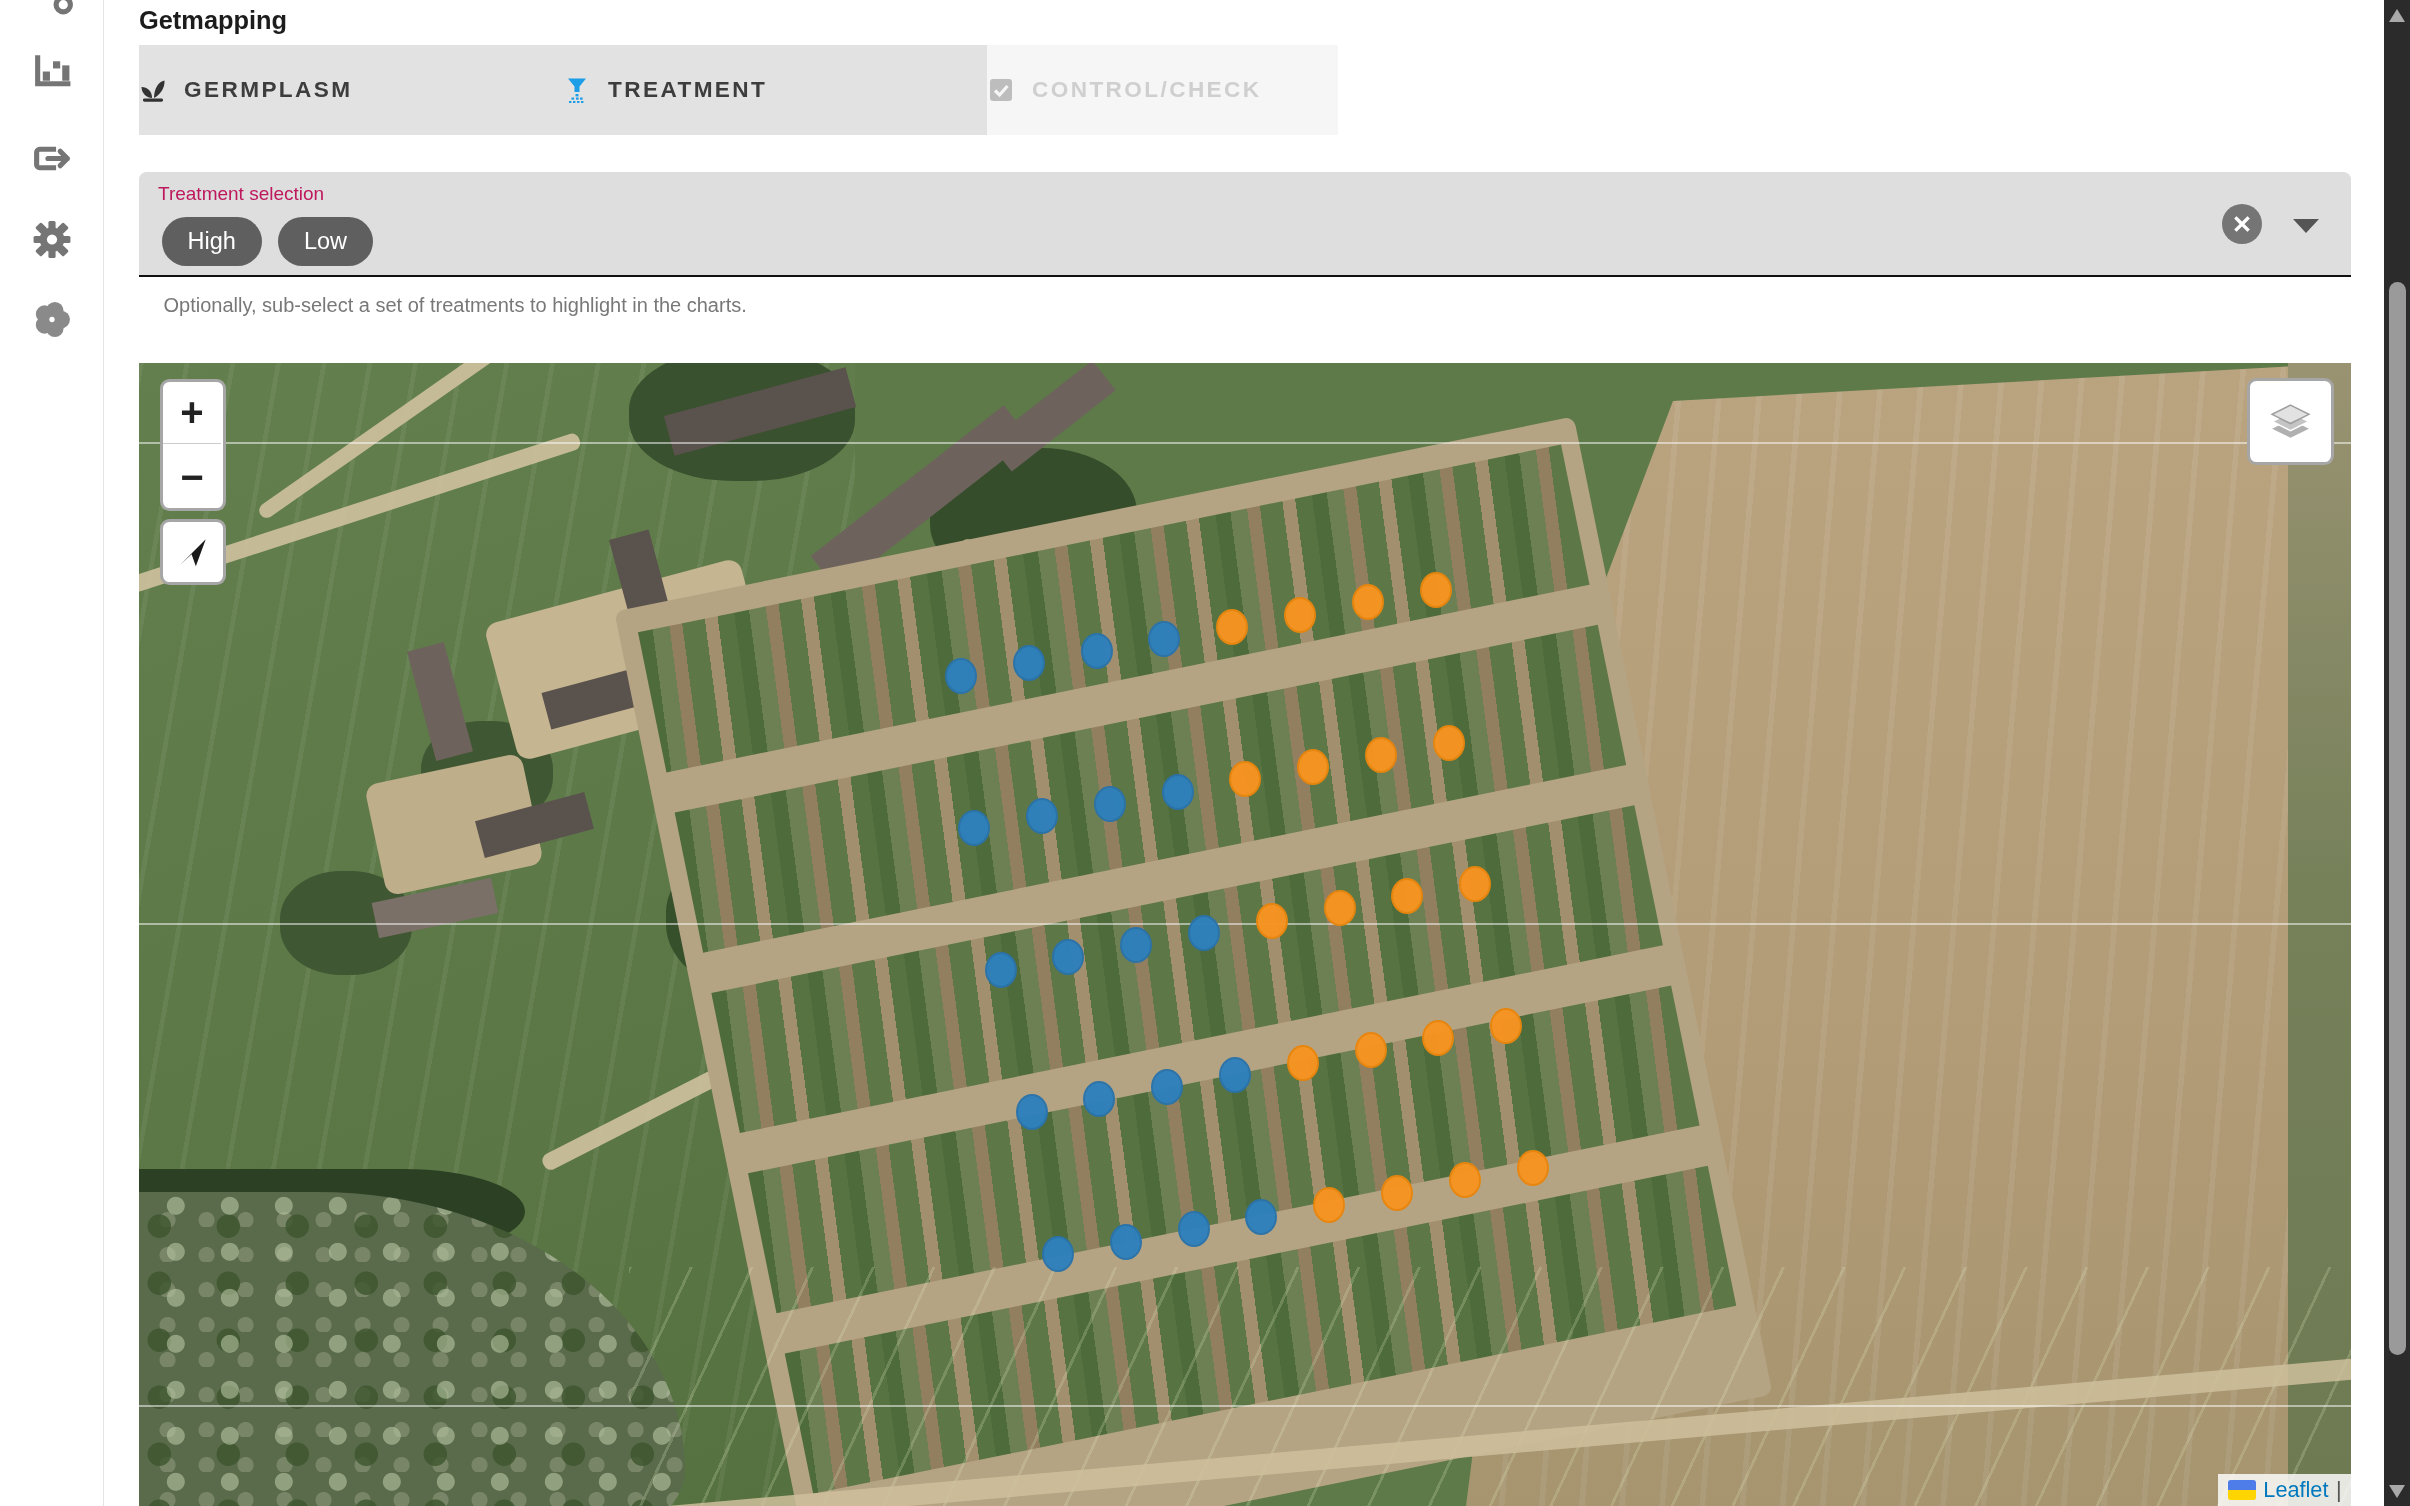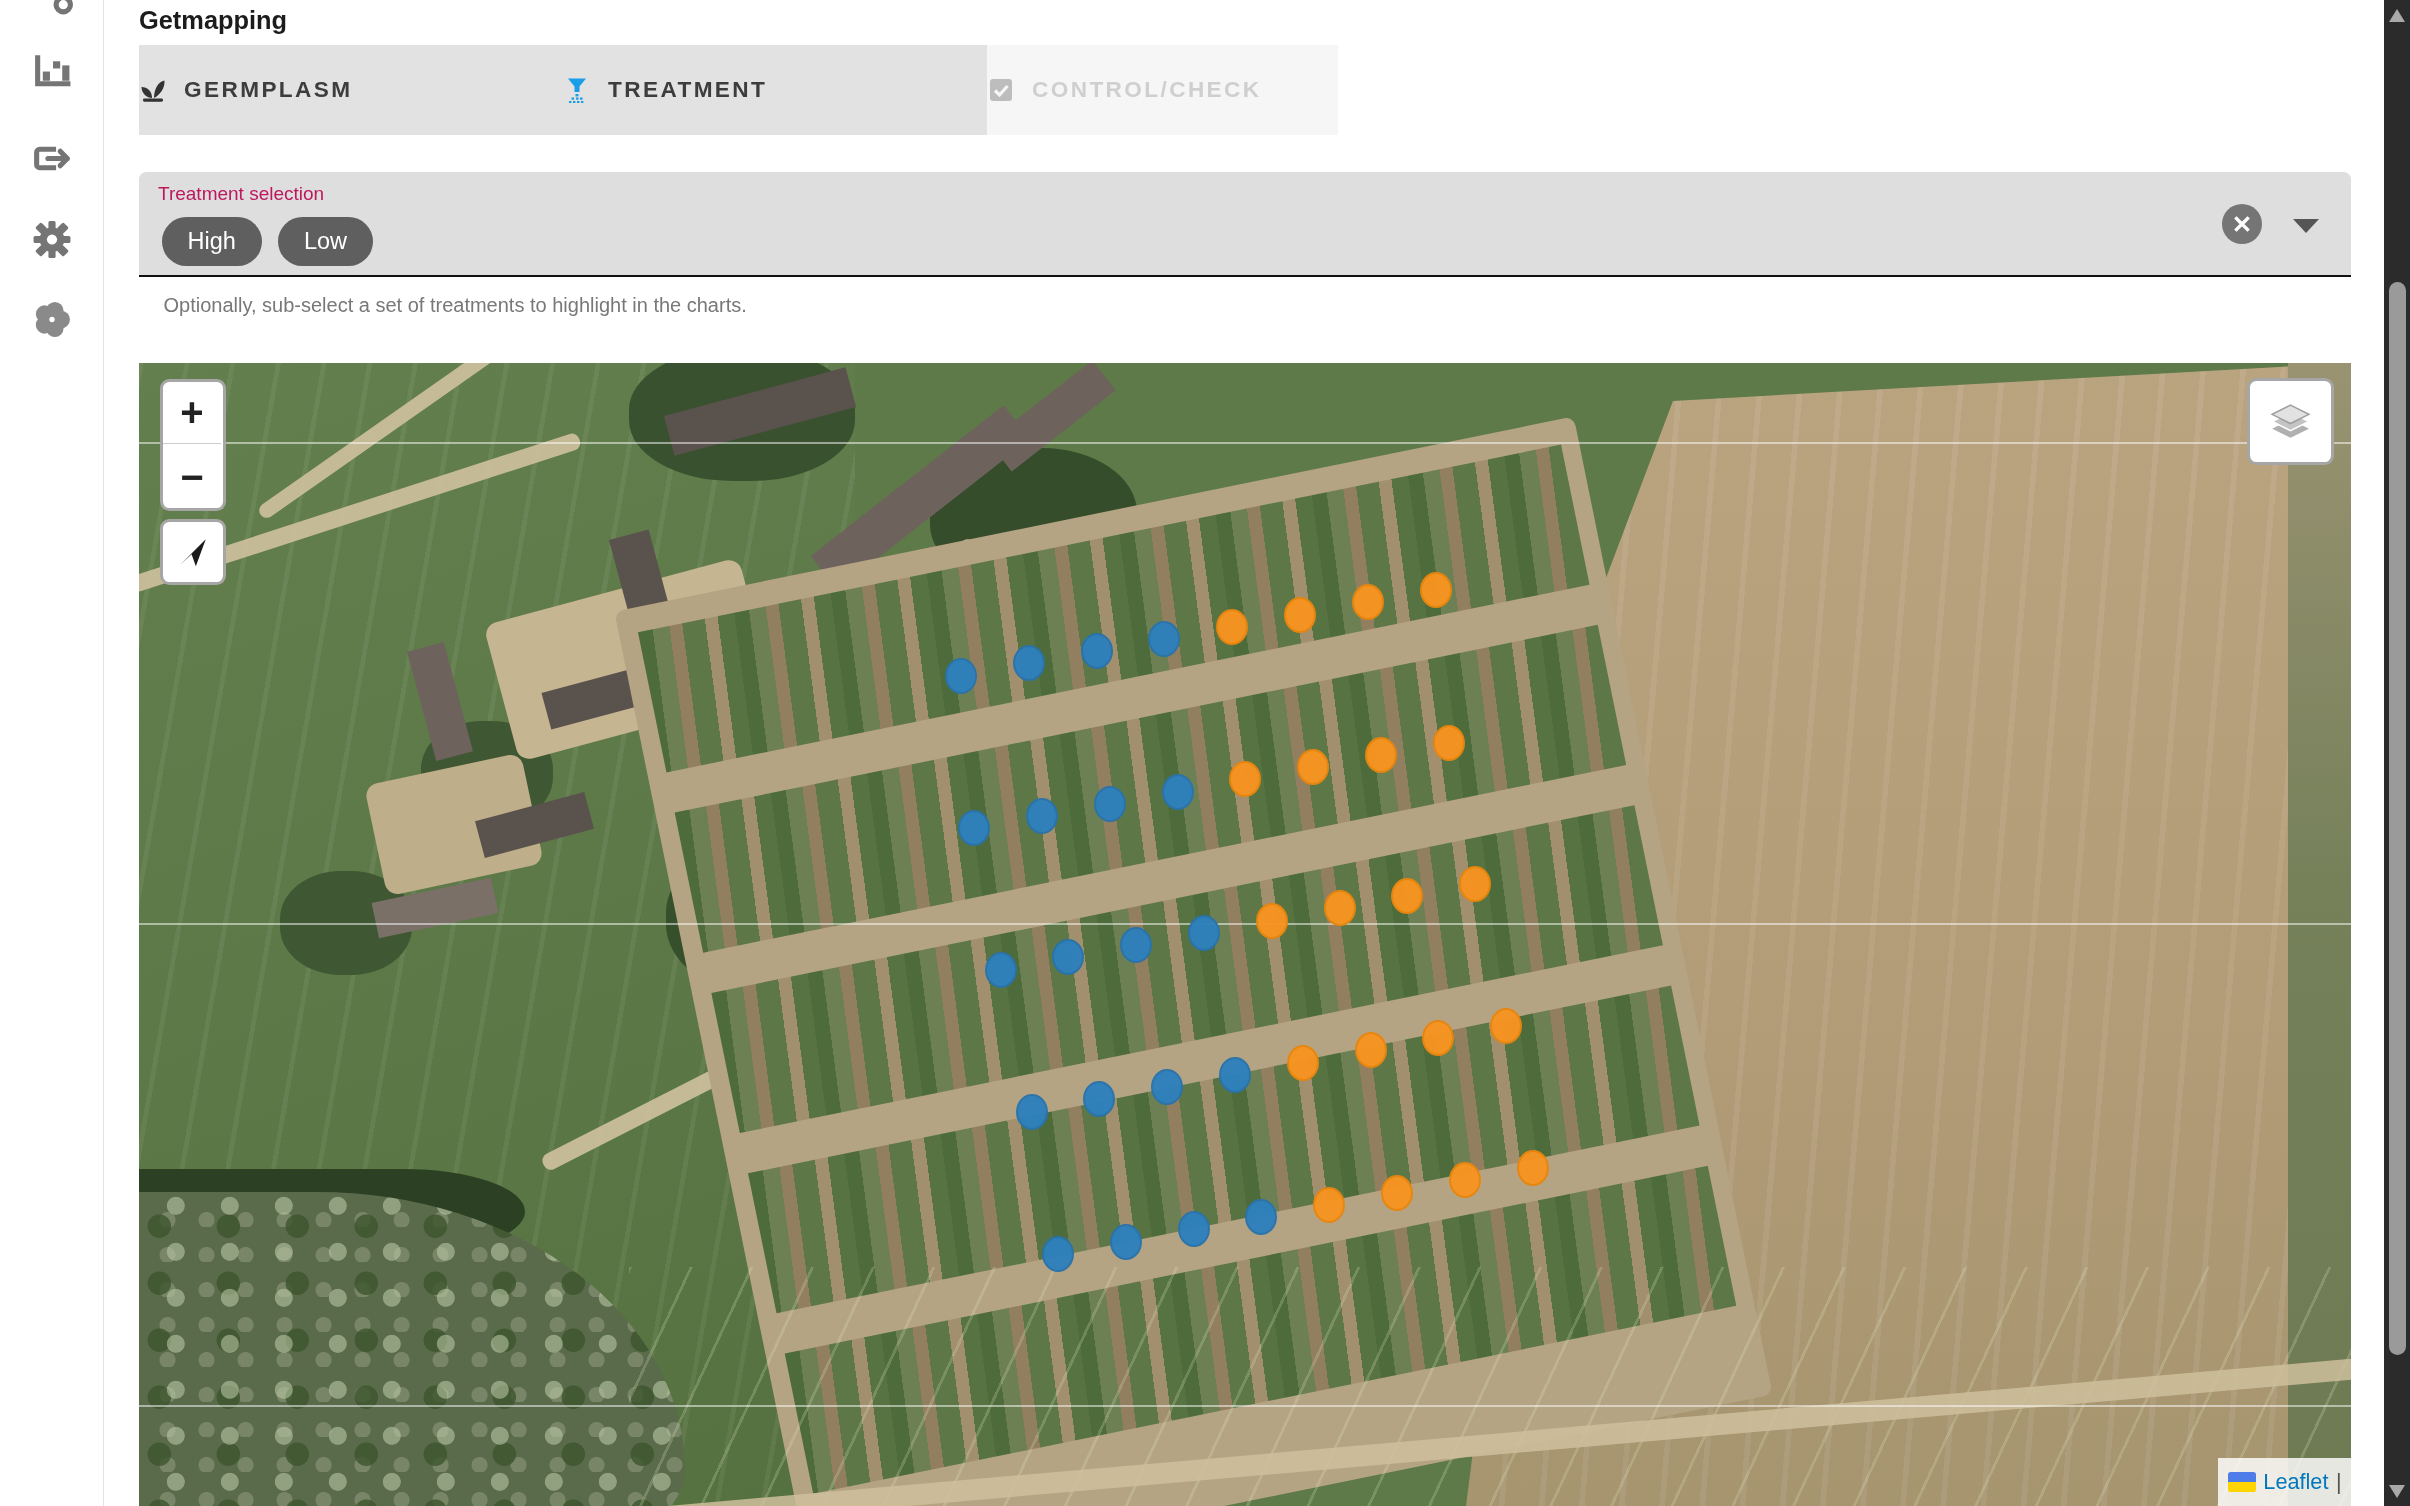--- a/index.html
+++ b/index.html
@@ -93,21 +93,21 @@
   .zoomctl { left:21px; top:16px; width:66px; height:132px; }
   .zoom-btn { position:absolute; left:0; width:58px; height:62px; display:flex; align-items:center;
               justify-content:center; font-size:40px; font-weight:bold; color:#222; cursor:pointer; }
   .zoom-in { top:0; border-bottom:1.9px solid #ccc; }
   .zoom-out { top:64px; }
   .locatectl { left:21px; top:156px; width:66px; height:66px; display:flex;
                align-items:center; justify-content:center; cursor:pointer; }
   .layersctl { left:2108px; top:15px; width:87px; height:87px; display:flex;
                align-items:center; justify-content:center; cursor:pointer; }
 
-  .attribution { right:0; bottom:0; height:48px; background:rgba(255,255,255,.82);
+  .attribution { right:0; bottom:0; height:32px; background:rgba(255,255,255,.82);
      display:flex; align-items:center; gap:7.5px; padding:0 9.4px; font-size:21.7px; color:#333; z-index:30; }
   .ua-flag { position:static; width:28px; height:20px; border-radius:2.8px; overflow:hidden; flex:0 0 auto; }
   .ua-flag div { position:static; width:28px; height:10px; }
   .leaflet-link { position:static; color:#0078be; cursor:pointer; }
   .attr-sep { position:static; color:#555; }
   .attr-text { position:static; white-space:nowrap; }
 
   
   .scrollbar { position:absolute; left:2384px; top:0; width:26px; height:1507px; background:#2b2b2b; }
   .sb-thumb { position:absolute; left:4.7px; top:282px; width:17px; height:1073px;

